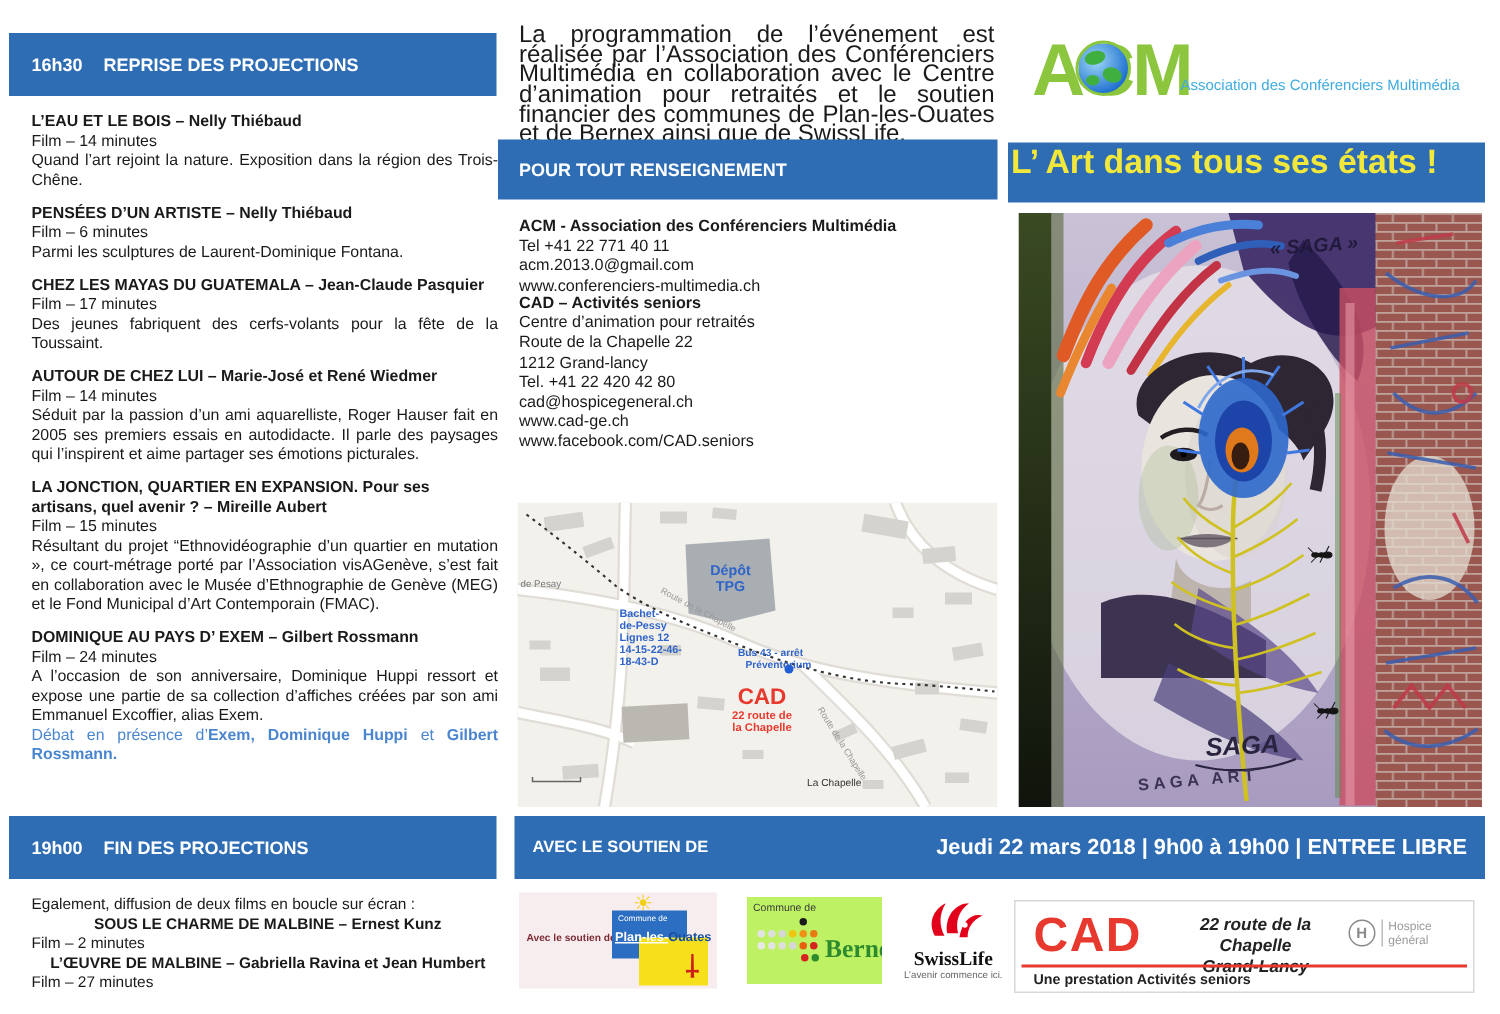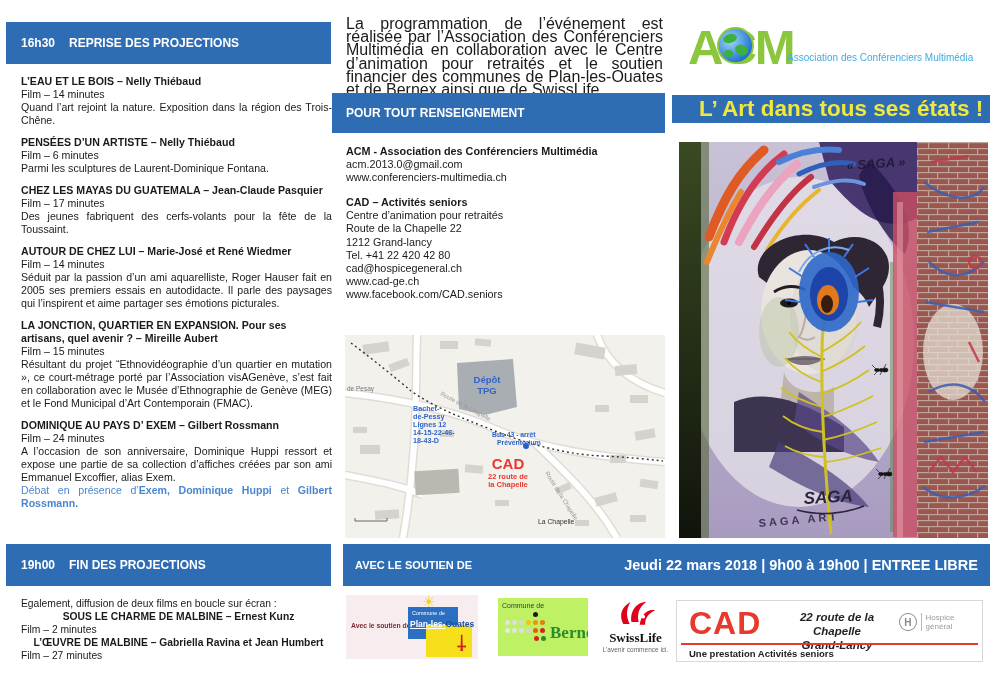--- a/index.html
+++ b/index.html
@@ -6,23 +6,23 @@
   .page{position:relative;width:1000px;height:676px;background:#ffffff;overflow:hidden;
         font-family:"Liberation Sans",sans-serif;color:#1a1a1a;}
 
   
   .banner{position:absolute;background:#2e6db4;color:#fff;display:flex;align-items:center;
           font-weight:bold;font-size:12px;box-sizing:border-box;}
   .banner-tl{left:6px;top:22px;width:325px;height:42px;padding-left:15px;}
   .banner-bl{left:6px;top:544px;width:325px;height:42px;padding-left:15px;}
   .banner-mid{left:332px;top:93px;width:333px;height:40px;padding-left:14px;}
   .banner .b-label{margin-left:14px;}
-  .title-banner{position:absolute;left:672px;top:95px;width:318px;height:28px;background:#2e6db4;
-          color:#f2e83b;font-size:22.5px;font-weight:bold;display:flex;align-items:center;
-          padding-left:27px;box-sizing:border-box;}
+  .title-banner{position:absolute;left:672px;top:95px;width:318px;height:40px;background:#2e6db4;
+          color:#f2e83b;font-size:22.5px;font-weight:bold;display:flex;
+          padding-left:2px;box-sizing:border-box;}
   .band{position:absolute;left:343px;top:544px;width:647px;height:42px;background:#2e6db4;color:#fff;
         display:flex;justify-content:space-between;align-items:center;padding:0 12px;box-sizing:border-box;}
   .band-left{font-size:11px;font-weight:bold;}
   .band-right{font-size:14.5px;font-weight:bold;}
 
   
   .films{position:absolute;left:21px;top:75px;width:311px;font-size:10.6px;line-height:13px;}
   .film{margin-bottom:9px;}
   .f-title{font-weight:bold;}
   .f-desc{text-align:justify;}
@@ -147,20 +147,21 @@
   </div>
 
   <div class="mid-intro">La programmation de l’événement est réalisée par l’Association des Conférenciers Multimédia en collaboration avec le Centre d’animation pour retraités et le soutien financier des communes de Plan-les-Ouates et de Bernex ainsi que de SwissLife.</div>
 
   <div class="banner banner-mid">
     <span>POUR TOUT RENSEIGNEMENT</span>
   </div>
 
   <div class="contact contact-acm">
     <div class="c-title">ACM - Association des Conférenciers Multimédia</div>
+    <div>Tel +41 22 771 40 11</div>
     <div>acm.2013.0@gmail.com</div>
     <div>www.conferenciers-multimedia.ch</div>
   </div>
 
   <div class="contact contact-cad">
     <div class="c-title">CAD – Activités seniors</div>
     <div>Centre d’animation pour retraités</div>
     <div>Route de la Chapelle 22</div>
     <div>1212 Grand-lancy</div>
     <div>Tel. +41 22 420 42 80</div>

